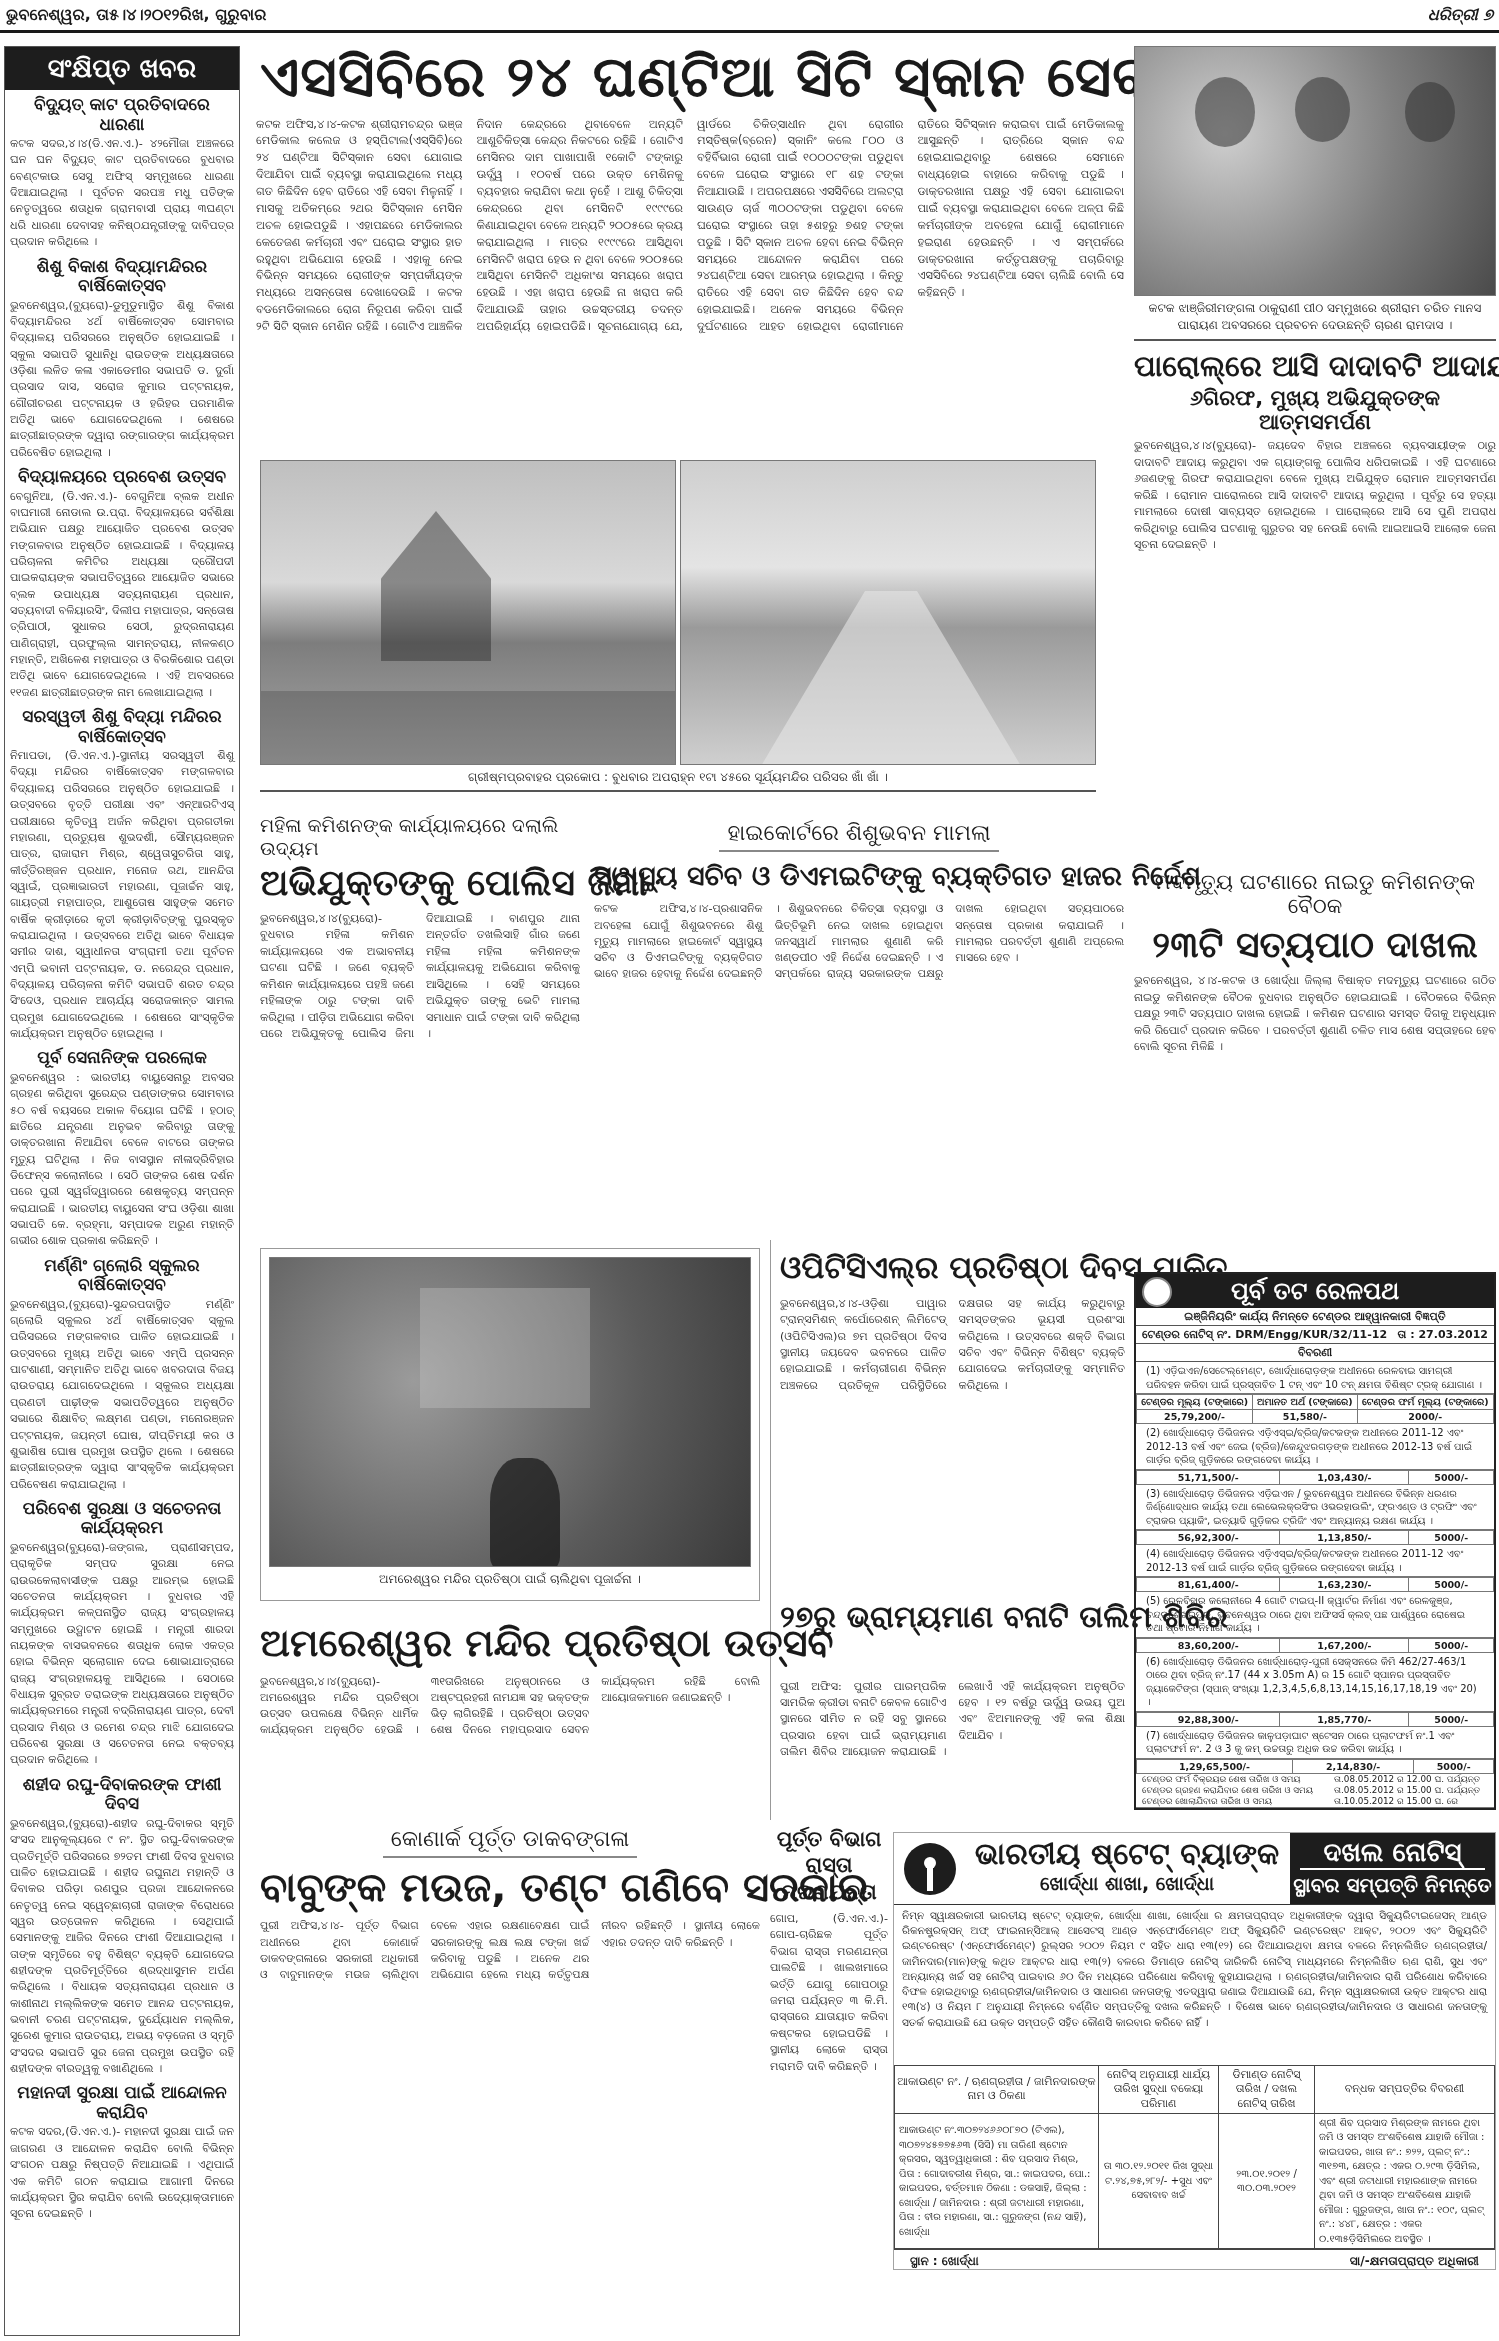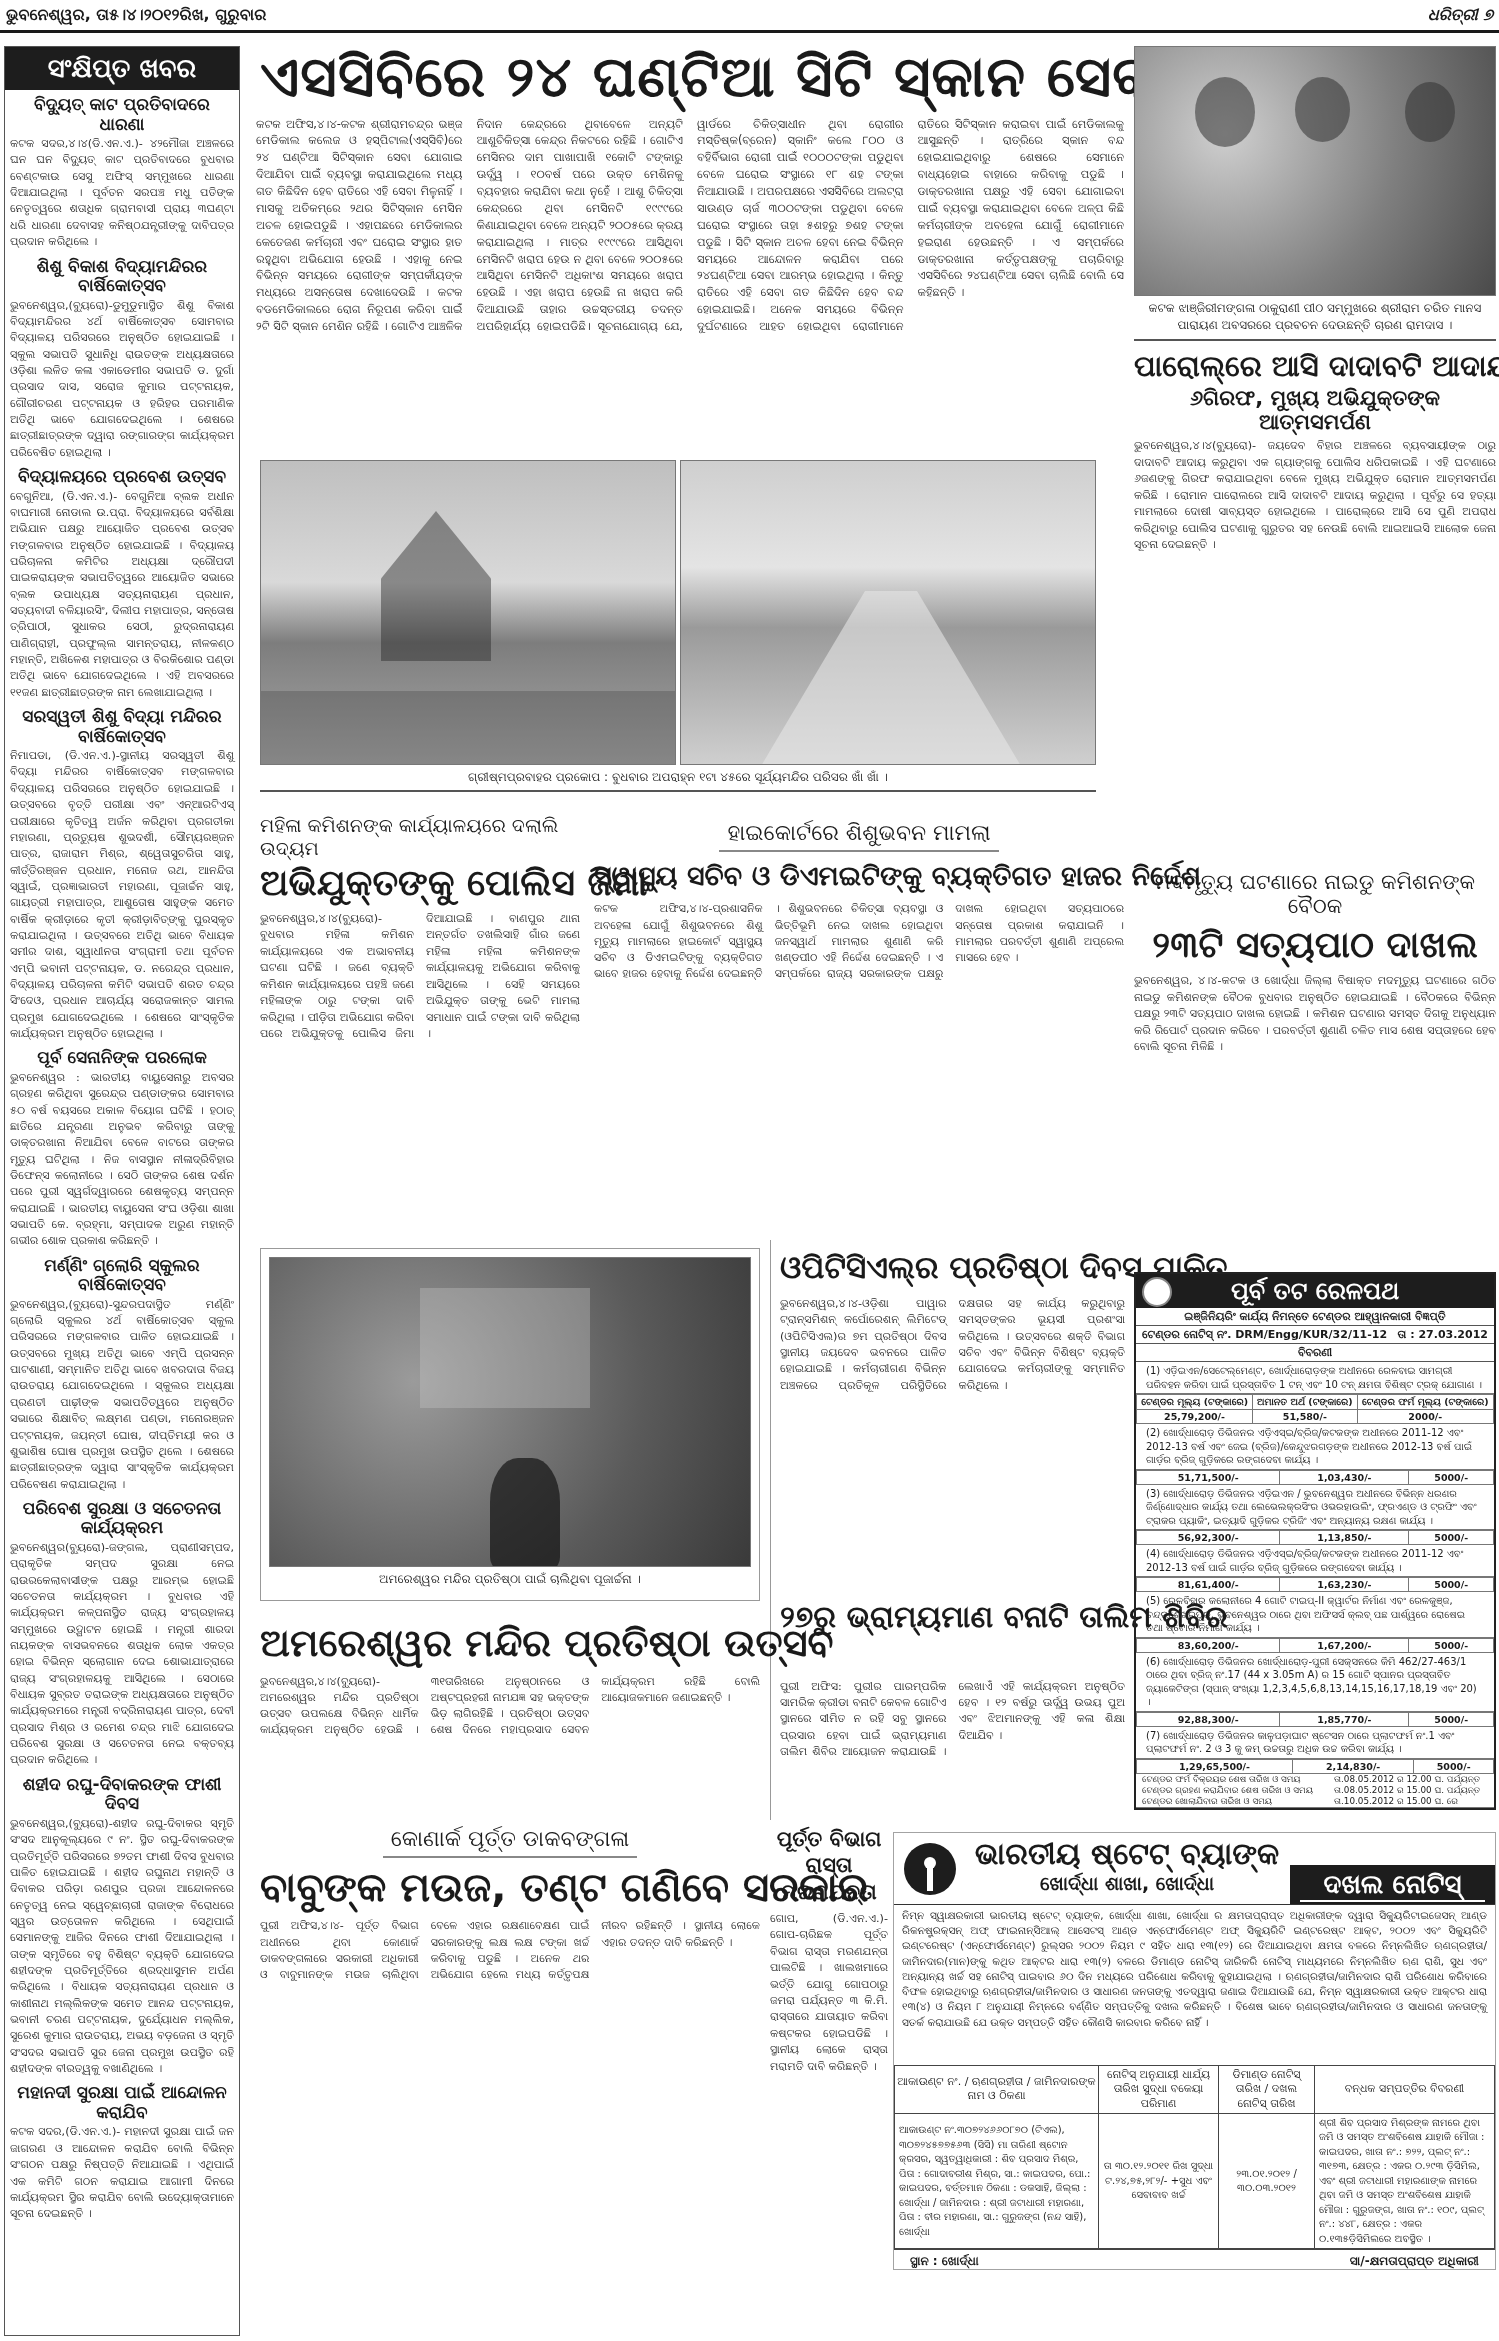--- a/index.html
+++ b/index.html
@@ -52,23 +52,23 @@
   .rail-ad .foot { font-size: 8.6px; line-height: 1.35; padding: 2px 6px; border-top: 1px solid #777; }
 
   .sbi-ad { position: absolute; left: 893px; top: 1832px; width: 603px; height: 438px; border: 1px solid #a3a3a3; overflow: hidden; }
   .sbi-top { display: flex; height: 72px; border-bottom: 1.5px solid #333; }
   .sbi-brand { flex: 1; position: relative; padding-left: 70px; text-align: center; }
   .sbi-logo { position: absolute; left: 10px; top: 10px; width: 52px; height: 52px; border-radius: 50%; background: #1d1d1d; }
   .sbi-logo::after { content: ""; position: absolute; left: 23px; top: 20px; width: 6px; height: 28px; background: #fff; }
   .sbi-logo::before { content: ""; position: absolute; left: 20px; top: 14px; width: 12px; height: 12px; border-radius: 50%; background: #fff; }
   .sbi-name { font-size: 30px; font-weight: bold; line-height: 1.2; padding-top: 3px; }
   .sbi-branch { font-size: 19px; font-weight: bold; }
-  .sbi-notice { width: 205px; background: #1d1d1d; color: #fff; text-align: center; margin-top: 32px; }
+  .sbi-notice { width: 205px; background: #1d1d1d; color: #fff; text-align: center; }
   .sbi-notice .t { font-size: 26px; font-weight: bold; border-bottom: 2px solid #fff; margin: 4px 10px 3px; }
-  .sbi-notice .s { font-size: 16px; font-weight: bold; }
+  .sbi-notice .s { font-size: 20px; font-weight: bold; }
   .sbi-intro { font-size: 10.5px; line-height: 1.45; padding: 3px 8px; text-align: justify; height: 160px; overflow: hidden; }
   .sbi-table { width: 100%; border-collapse: collapse; font-size: 10px; }
   .sbi-table th { border: 1px solid #444; font-weight: normal; font-size: 11px; padding: 2px; line-height: 1.3; }
   .sbi-table td { border: 1px solid #444; vertical-align: middle; padding: 2px 4px; line-height: 1.45; font-size: 10px; }
   .sbi-foot { display: flex; justify-content: space-between; font-weight: bold; font-size: 12px; padding: 3px 16px; line-height: 1.4; border-top: 1px solid #444; }
 
   .vrule { position: absolute; width: 1px; background: #999; }
 </style>
 </head>
 <body>

